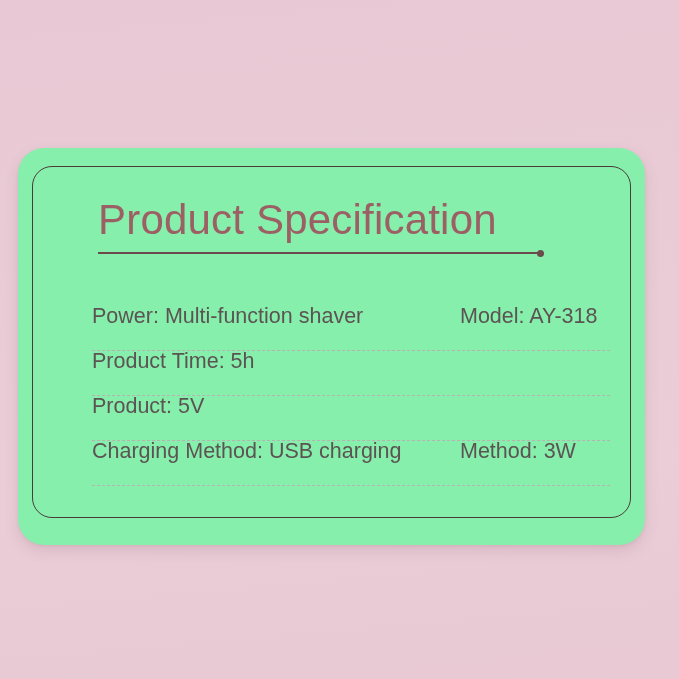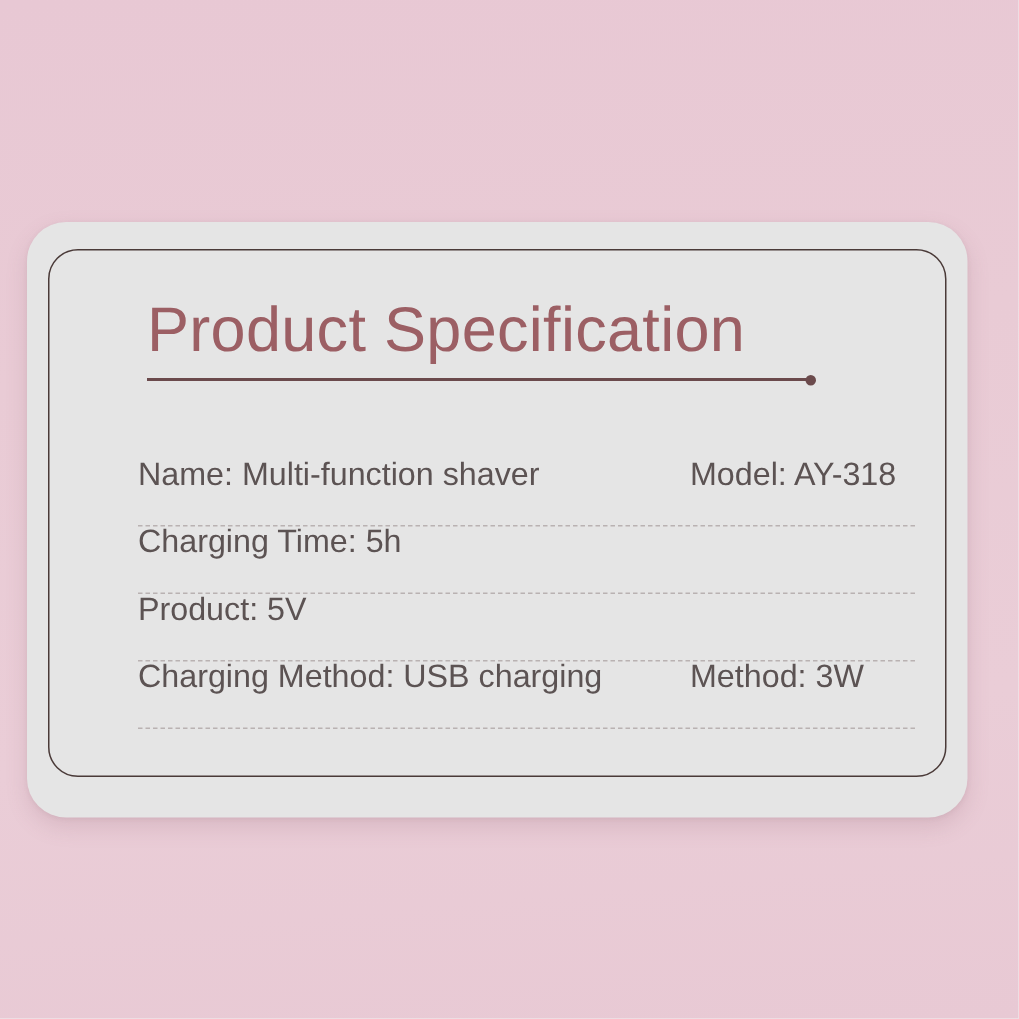--- a/index.html
+++ b/index.html
@@ -20,21 +20,21 @@
     height: 679px;
   }
 
   
   .spec-card {
     position: absolute;
     left: 18px;
     top: 148px;
     width: 627px;
     height: 397px;
-    background: #e5e5e5;
+    background: #86efac;
     border-radius: 26px;
     box-shadow: 0 6px 14px rgba(140, 95, 110, 0.18),
                 0 1px 3px rgba(140, 95, 110, 0.10);
     box-sizing: border-box;
   }
 
   
   .spec-frame {
     position: absolute;
     left: 14px;
@@ -127,26 +127,26 @@
     <div class="title-block">
       <h1 class="spec-title">Product Specification</h1>
       <div class="title-rule">
         <span class="title-rule-dot"></span>
       </div>
     </div>
 
     <div class="spec-table">
 
       <div class="spec-row">
-        <div class="spec-cell spec-cell-left">Name: Multi-function shaver</div>
+        <div class="spec-cell spec-cell-left">Power: Multi-function shaver</div>
         <div class="spec-cell spec-cell-right">Model: AY-318</div>
       </div>
 
       <div class="spec-row">
-        <div class="spec-cell spec-cell-left">Charging Time: 5h</div>
+        <div class="spec-cell spec-cell-left">Product Time: 5h</div>
       </div>
 
       <div class="spec-row">
         <div class="spec-cell spec-cell-right">Product: 5V</div>
       </div>
 
       <div class="spec-row">
         <div class="spec-cell spec-cell-left">Charging Method: USB charging</div>
         <div class="spec-cell spec-cell-right">Method: 3W</div>
       </div>

